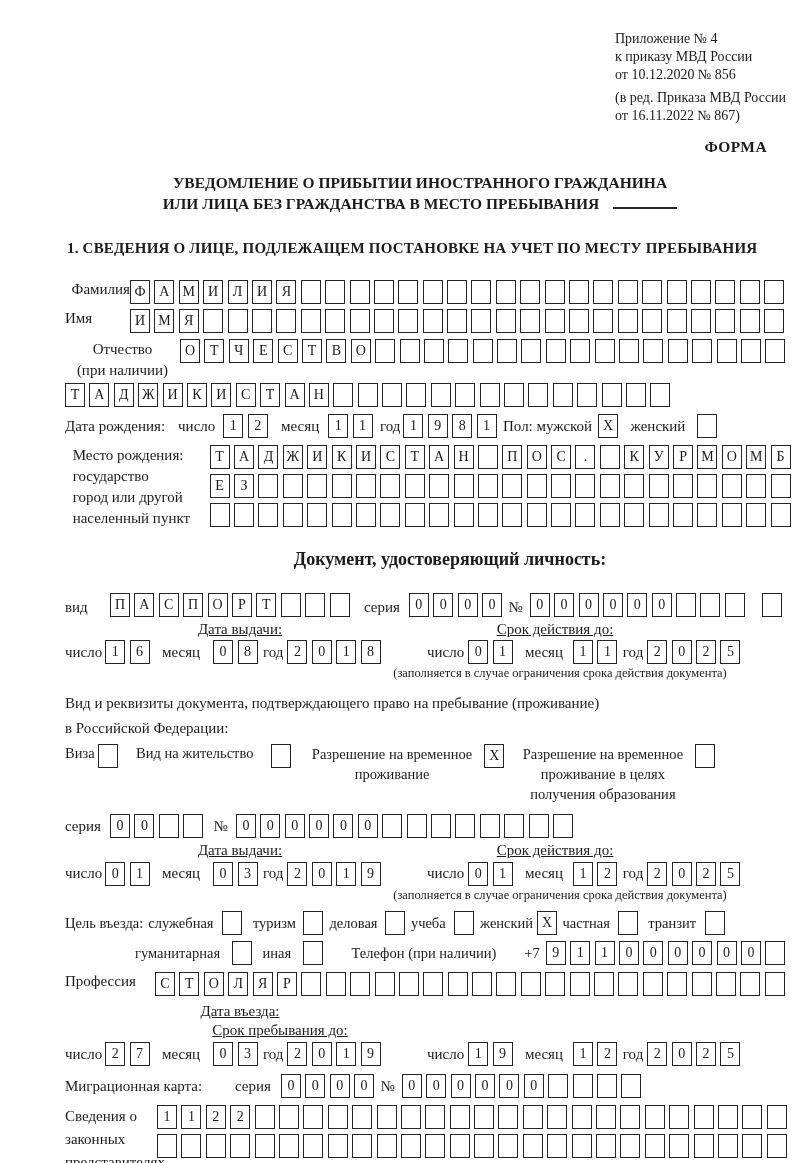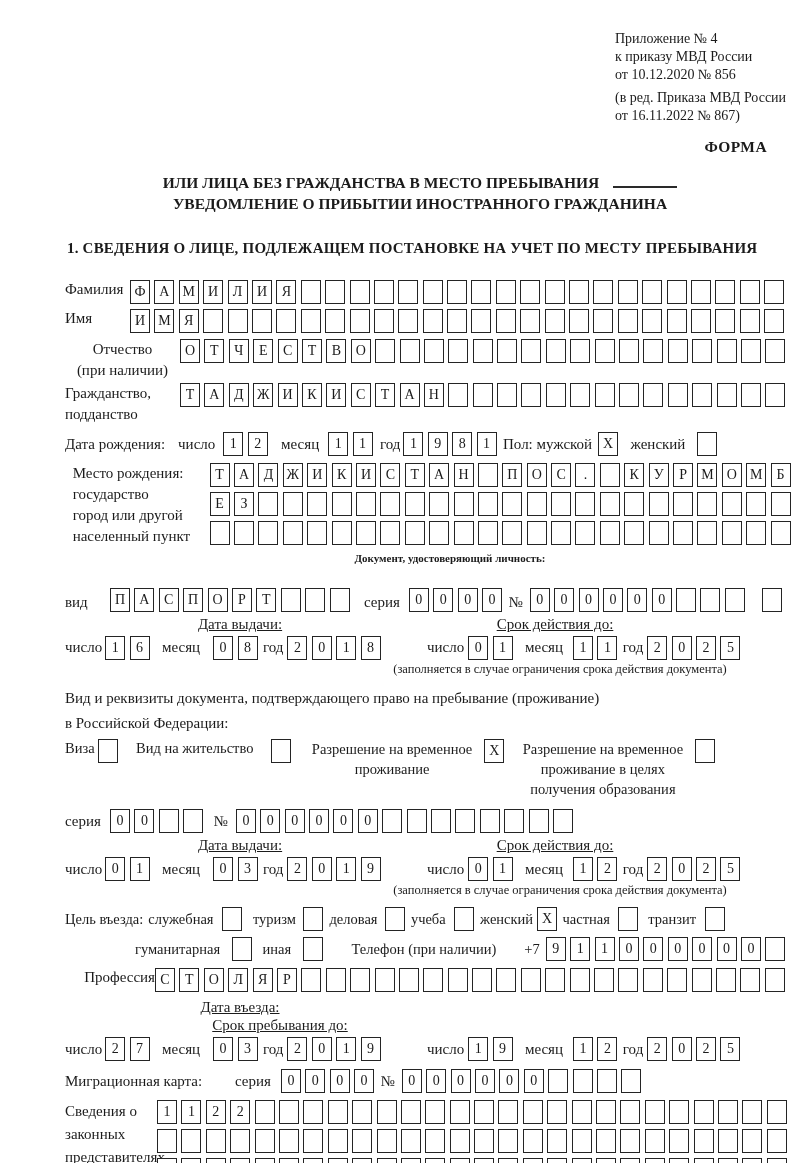--- a/index.html
+++ b/index.html
@@ -46,27 +46,27 @@
   <div>к приказу МВД России</div>
   <div>от 10.12.2020 № 856</div>
   <div class="gap"></div>
   <div>(в ред. Приказа МВД России</div>
   <div>от 16.11.2022 № 867)</div>
 </div>
 
 <div class="forma">ФОРМА</div>
 
 <div class="title">
+  <div>УВЕДОМЛЕНИЕ О ПРИБЫТИИ ИНОСТРАННОГО ГРАЖДАНИНА</div>
   <div><span>ИЛИ ЛИЦА БЕЗ ГРАЖДАНСТВА В МЕСТО ПРЕБЫВАНИЯ</span><span class="uline"></span></div>
-  <div>УВЕДОМЛЕНИЕ О ПРИБЫТИИ ИНОСТРАННОГО ГРАЖДАНИНА</div>
 </div>
 
 <div class="sec-heading">1. СВЕДЕНИЯ О ЛИЦЕ, ПОДЛЕЖАЩЕМ ПОСТАНОВКЕ НА УЧЕТ ПО МЕСТУ ПРЕБЫВАНИЯ</div>
 
-<div class="row" style="margin-top:22px;">
+<div class="row" style="margin-top:22px;text-align:right;">
   <div class="lbl" style="width:65px;">Фамилия</div>
   <div class="cells">
       <span class="cell">Ф</span>
       <span class="cell">А</span>
       <span class="cell">М</span>
       <span class="cell">И</span>
       <span class="cell">Л</span>
       <span class="cell">И</span>
       <span class="cell">Я</span>
       <span class="cell"></span>
@@ -151,22 +151,20 @@
       <span class="cell"></span>
       <span class="cell"></span>
       <span class="cell"></span>
       <span class="cell"></span>
       <span class="cell"></span>
       <span class="cell"></span>
     </div>
 </div>
 
 <div class="row" style="margin-top:2px;">
-  <div class="lbl ml" style="width:115px;line-height:21px;">Гражданство,
-подданство</div>
   <div class="cells">
       <span class="cell">Т</span>
       <span class="cell">А</span>
       <span class="cell">Д</span>
       <span class="cell">Ж</span>
       <span class="cell">И</span>
       <span class="cell">К</span>
       <span class="cell">И</span>
       <span class="cell">С</span>
       <span class="cell">Т</span>
@@ -298,21 +296,21 @@
         <span class="cell"></span>
         <span class="cell"></span>
         <span class="cell"></span>
         <span class="cell"></span>
         <span class="cell"></span>
         <span class="cell"></span>
       </div>
   </div>
 </div>
 
-<div class="ctr" style="font-weight:bold;font-size:11px;margin:2px 70px 0 110px;">Документ, удостоверяющий личность:</div>
+<div class="ctr" style="font-weight:bold;font-size:18px;margin:16px 70px 0 110px;">Документ, удостоверяющий личность:</div>
 
 <div class="row" style="margin-top:22px;align-items:flex-end;">
   <div class="lbl" style="width:45px;">вид</div>
   <div class="cells">
       <span class="cell">П</span>
       <span class="cell">А</span>
       <span class="cell">С</span>
       <span class="cell">П</span>
       <span class="cell">О</span>
       <span class="cell">Р</span>
@@ -532,21 +530,21 @@
       <span class="cell">0</span>
       <span class="cell">0</span>
       <span class="cell">0</span>
       <span class="cell">0</span>
       <span class="cell">0</span>
       <span class="cell"></span>
     </span>
 </div>
 
 <div class="row" style="margin-top:7px;">
-  <div class="lbl" style="width:90px;text-align:right;">Профессия</div>
+  <div class="lbl" style="width:90px;">Профессия</div>
   <div class="cells">
       <span class="cell">С</span>
       <span class="cell">Т</span>
       <span class="cell">О</span>
       <span class="cell">Л</span>
       <span class="cell">Я</span>
       <span class="cell">Р</span>
       <span class="cell"></span>
       <span class="cell"></span>
       <span class="cell"></span>

